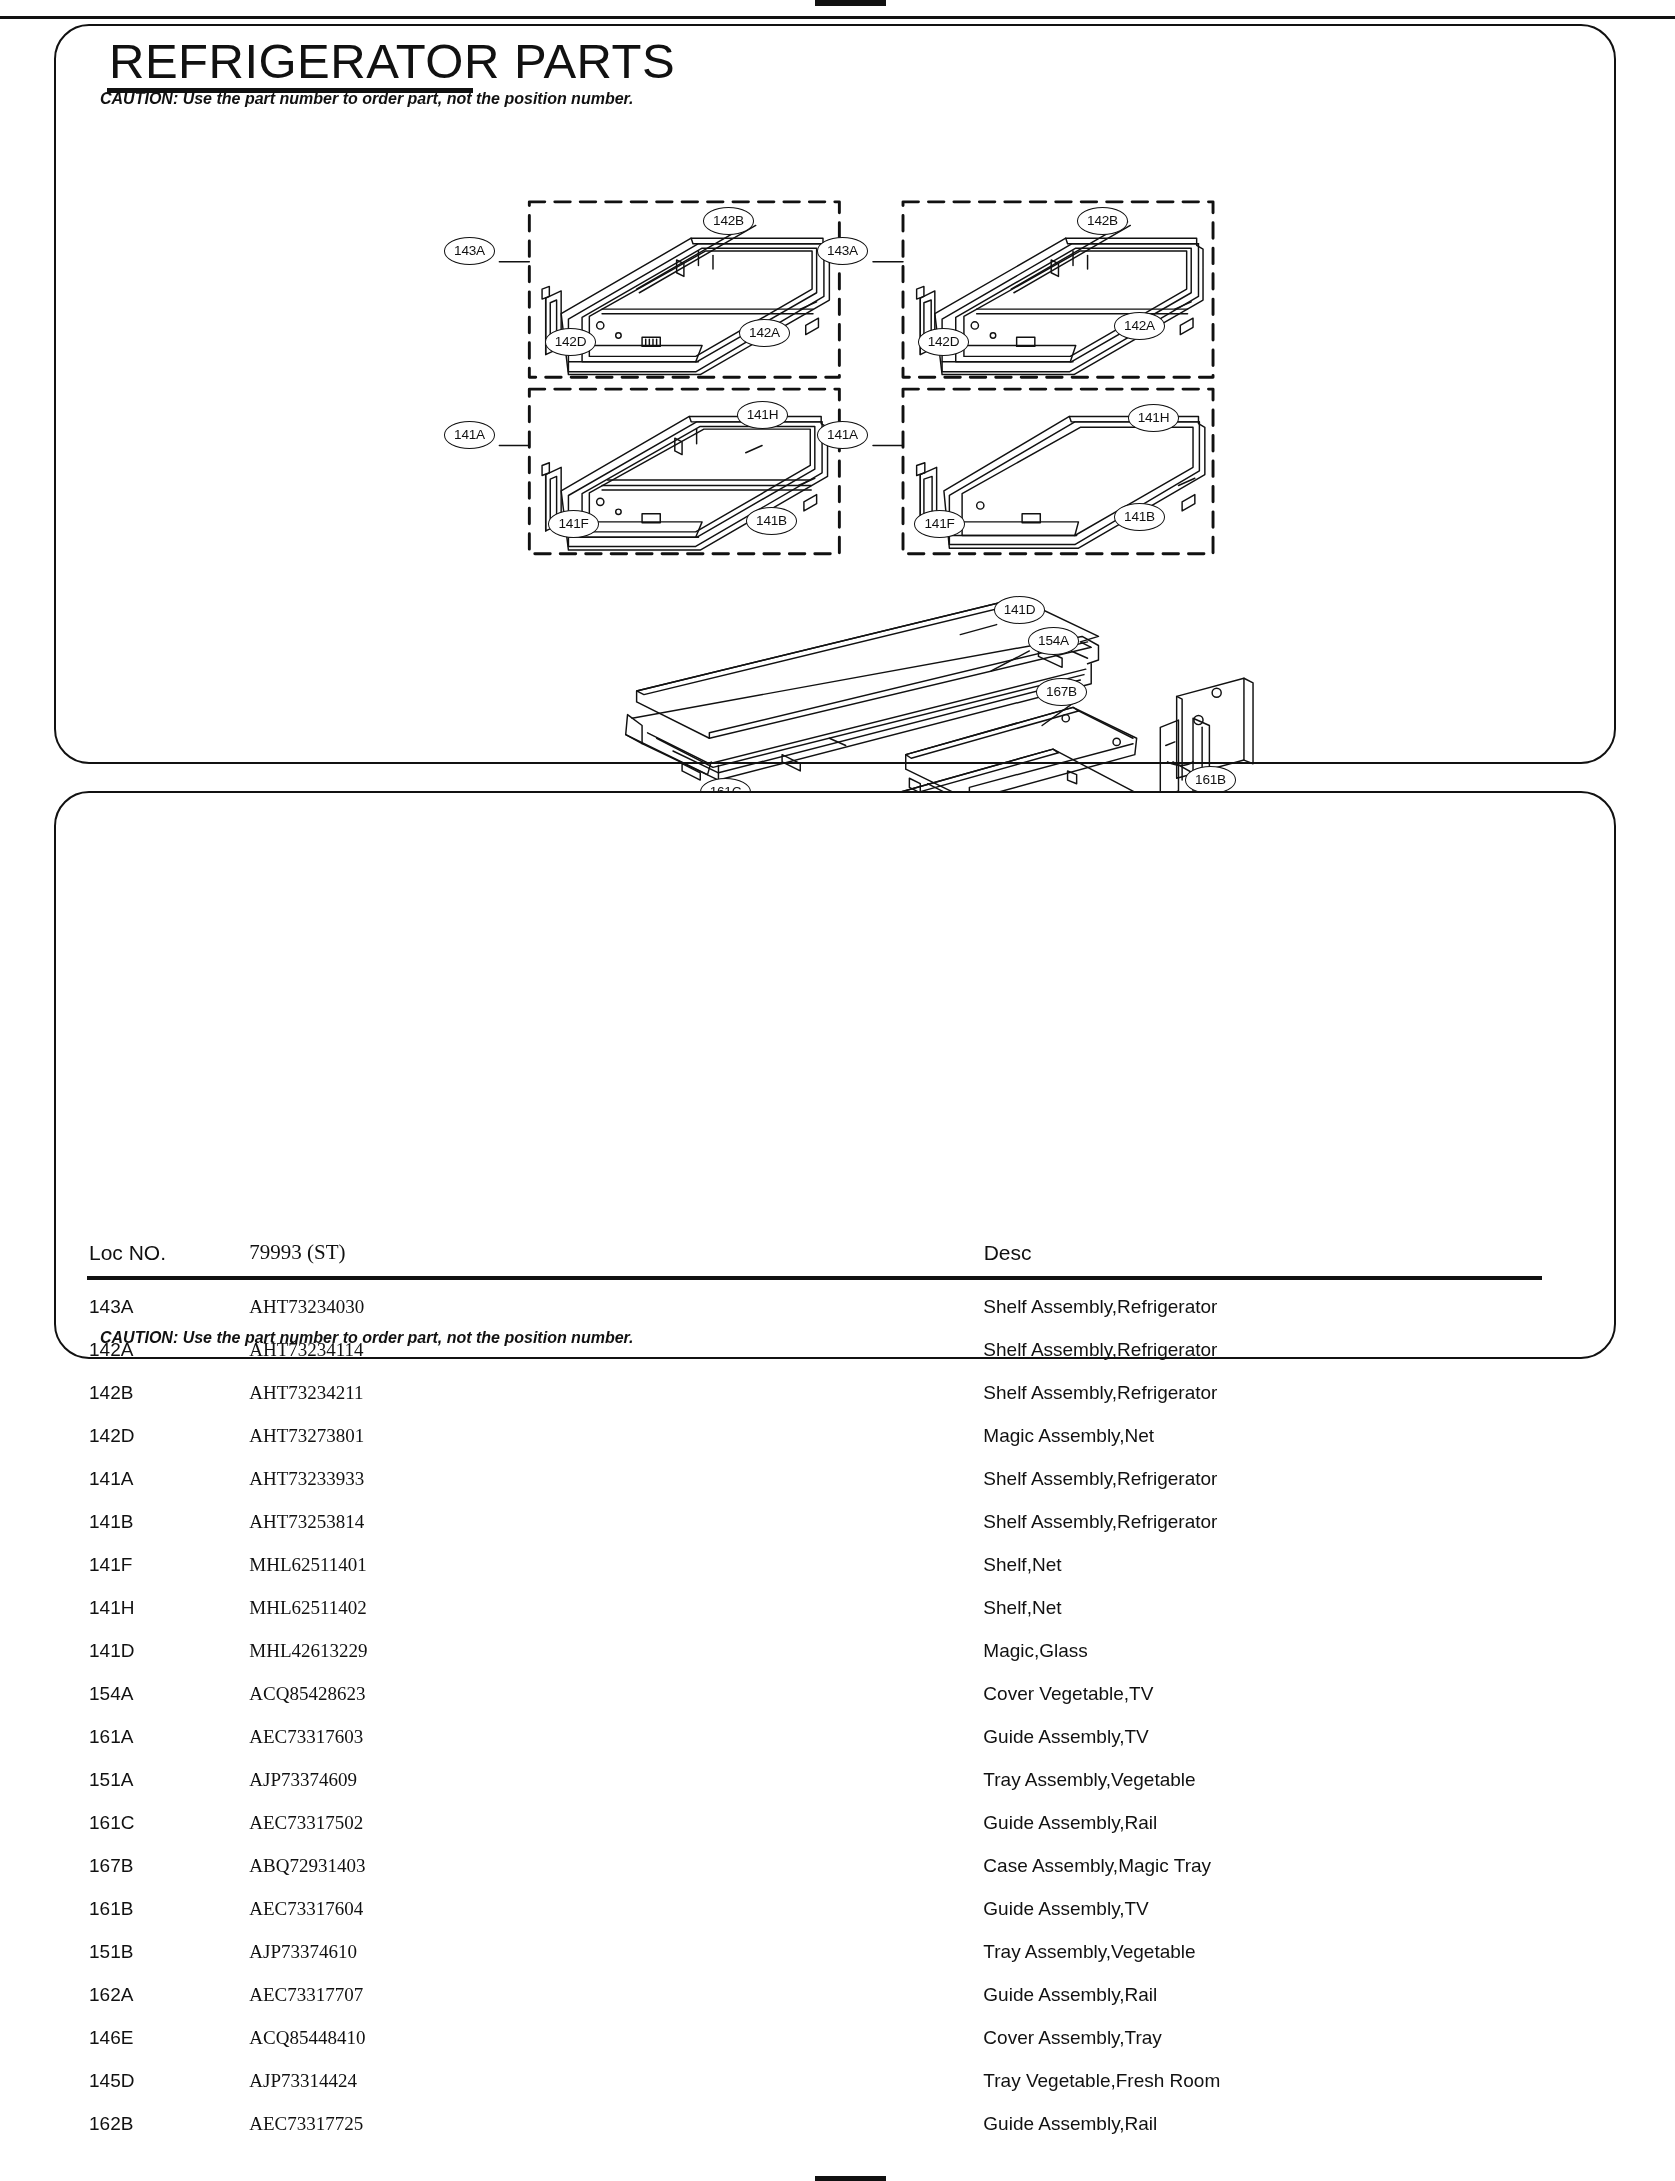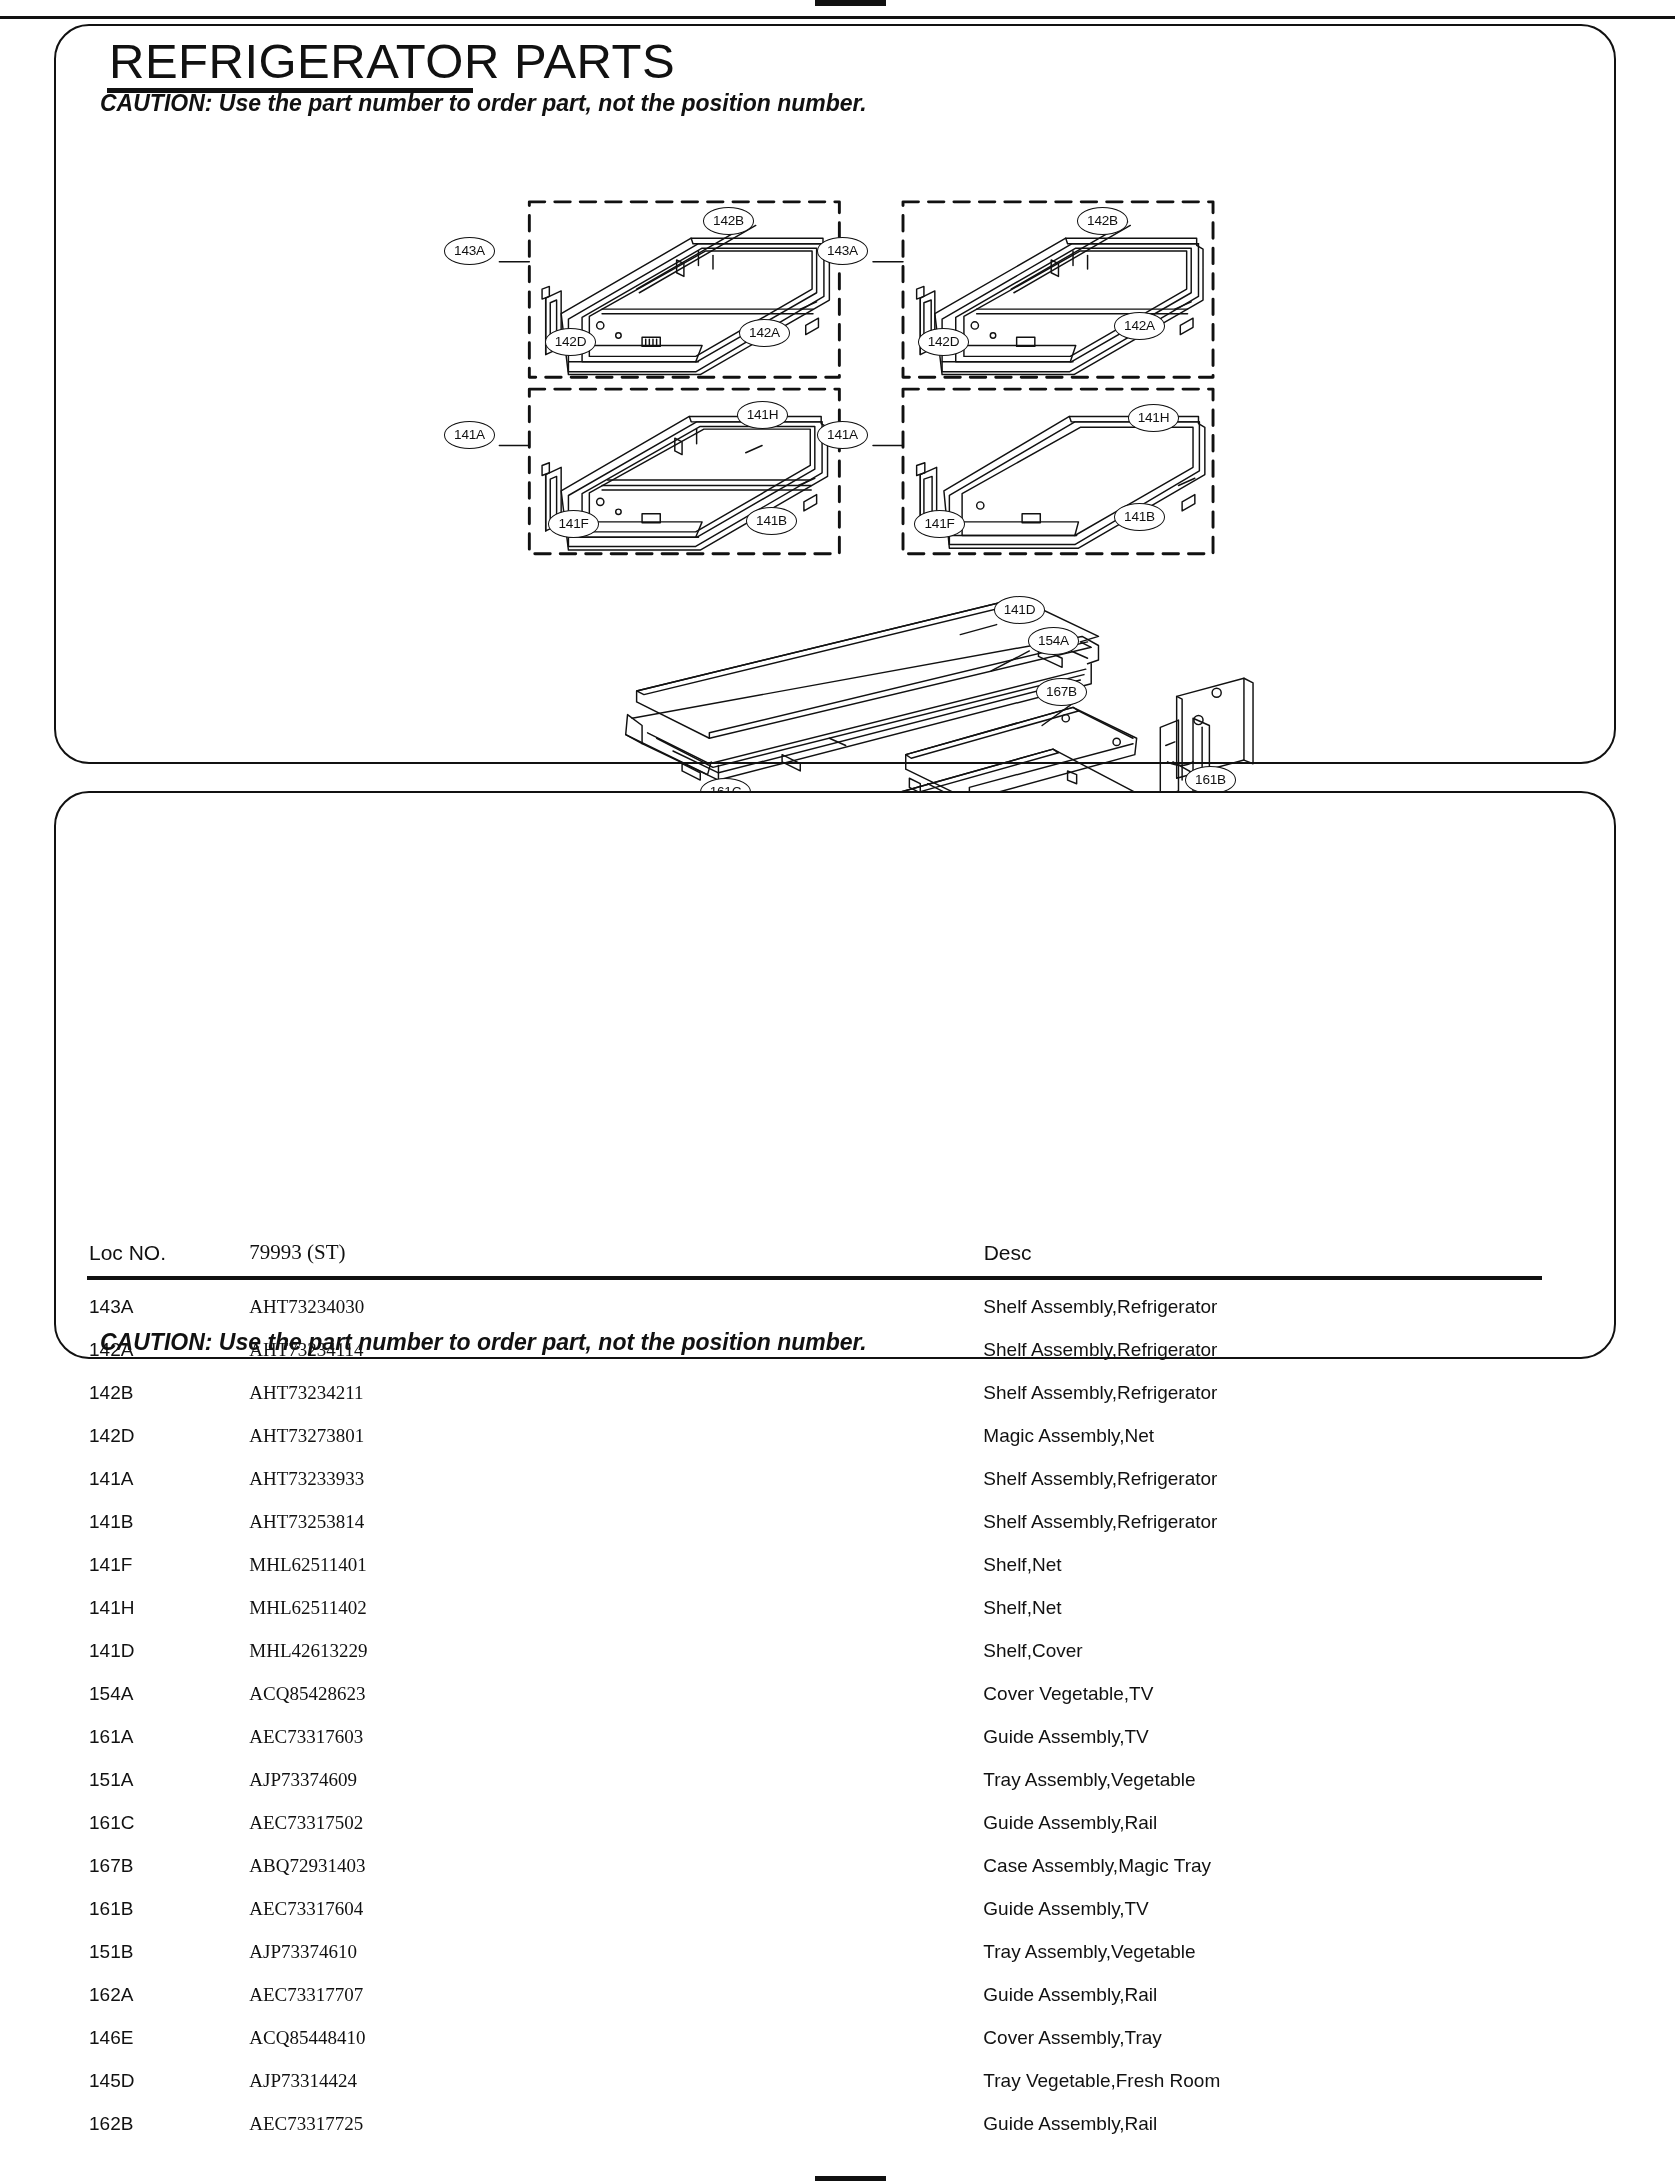--- a/index.html
+++ b/index.html
@@ -25,21 +25,21 @@
   #table-panel{left:54px;top:791px;width:1558px;height:564px;}
 
   
   #page-title{
     position:absolute;left:109px;top:33px;font-size:49px;letter-spacing:0.5px;
     font-weight:400;white-space:nowrap;
   }
   #title-underline{position:absolute;left:107px;top:88px;width:366px;height:4.5px;background:#111;}
 
   .caution{
-    position:absolute;font-style:italic;font-weight:bold;font-size:23px;white-space:nowrap;
+    position:absolute;font-style:italic;font-weight:bold;font-size:16px;white-space:nowrap;
   }
   #caution-top{left:100px;top:90px;}
   #caution-bottom{left:100px;top:1329px;}
 
   
   #diagram-stage{position:absolute;left:0;top:0;width:1676px;height:2182px;pointer-events:none;}
   #diagram-svg{position:absolute;left:0;top:0;}
   #table-wrap{position:absolute;left:87px;top:1238px;width:1455px;}
   .thead-row td{
     font-size:21px;font-weight:400;padding:0 0 10px 0;vertical-align:bottom;
@@ -461,21 +461,21 @@
           <td class="col-desc">Shelf,Net</td>
         </tr>
         <tr class="row">
           <td class="col-loc">141H</td>
           <td class="col-part">MHL62511402</td>
           <td class="col-desc">Shelf,Net</td>
         </tr>
         <tr class="row">
           <td class="col-loc">141D</td>
           <td class="col-part">MHL42613229</td>
-          <td class="col-desc">Shelf,Cover</td>
+          <td class="col-desc">Magic,Glass</td>
         </tr>
         <tr class="row">
           <td class="col-loc">154A</td>
           <td class="col-part">ACQ85428623</td>
           <td class="col-desc">Cover Vegetable,TV</td>
         </tr>
         <tr class="row">
           <td class="col-loc">161A</td>
           <td class="col-part">AEC73317603</td>
           <td class="col-desc">Guide Assembly,TV</td>

